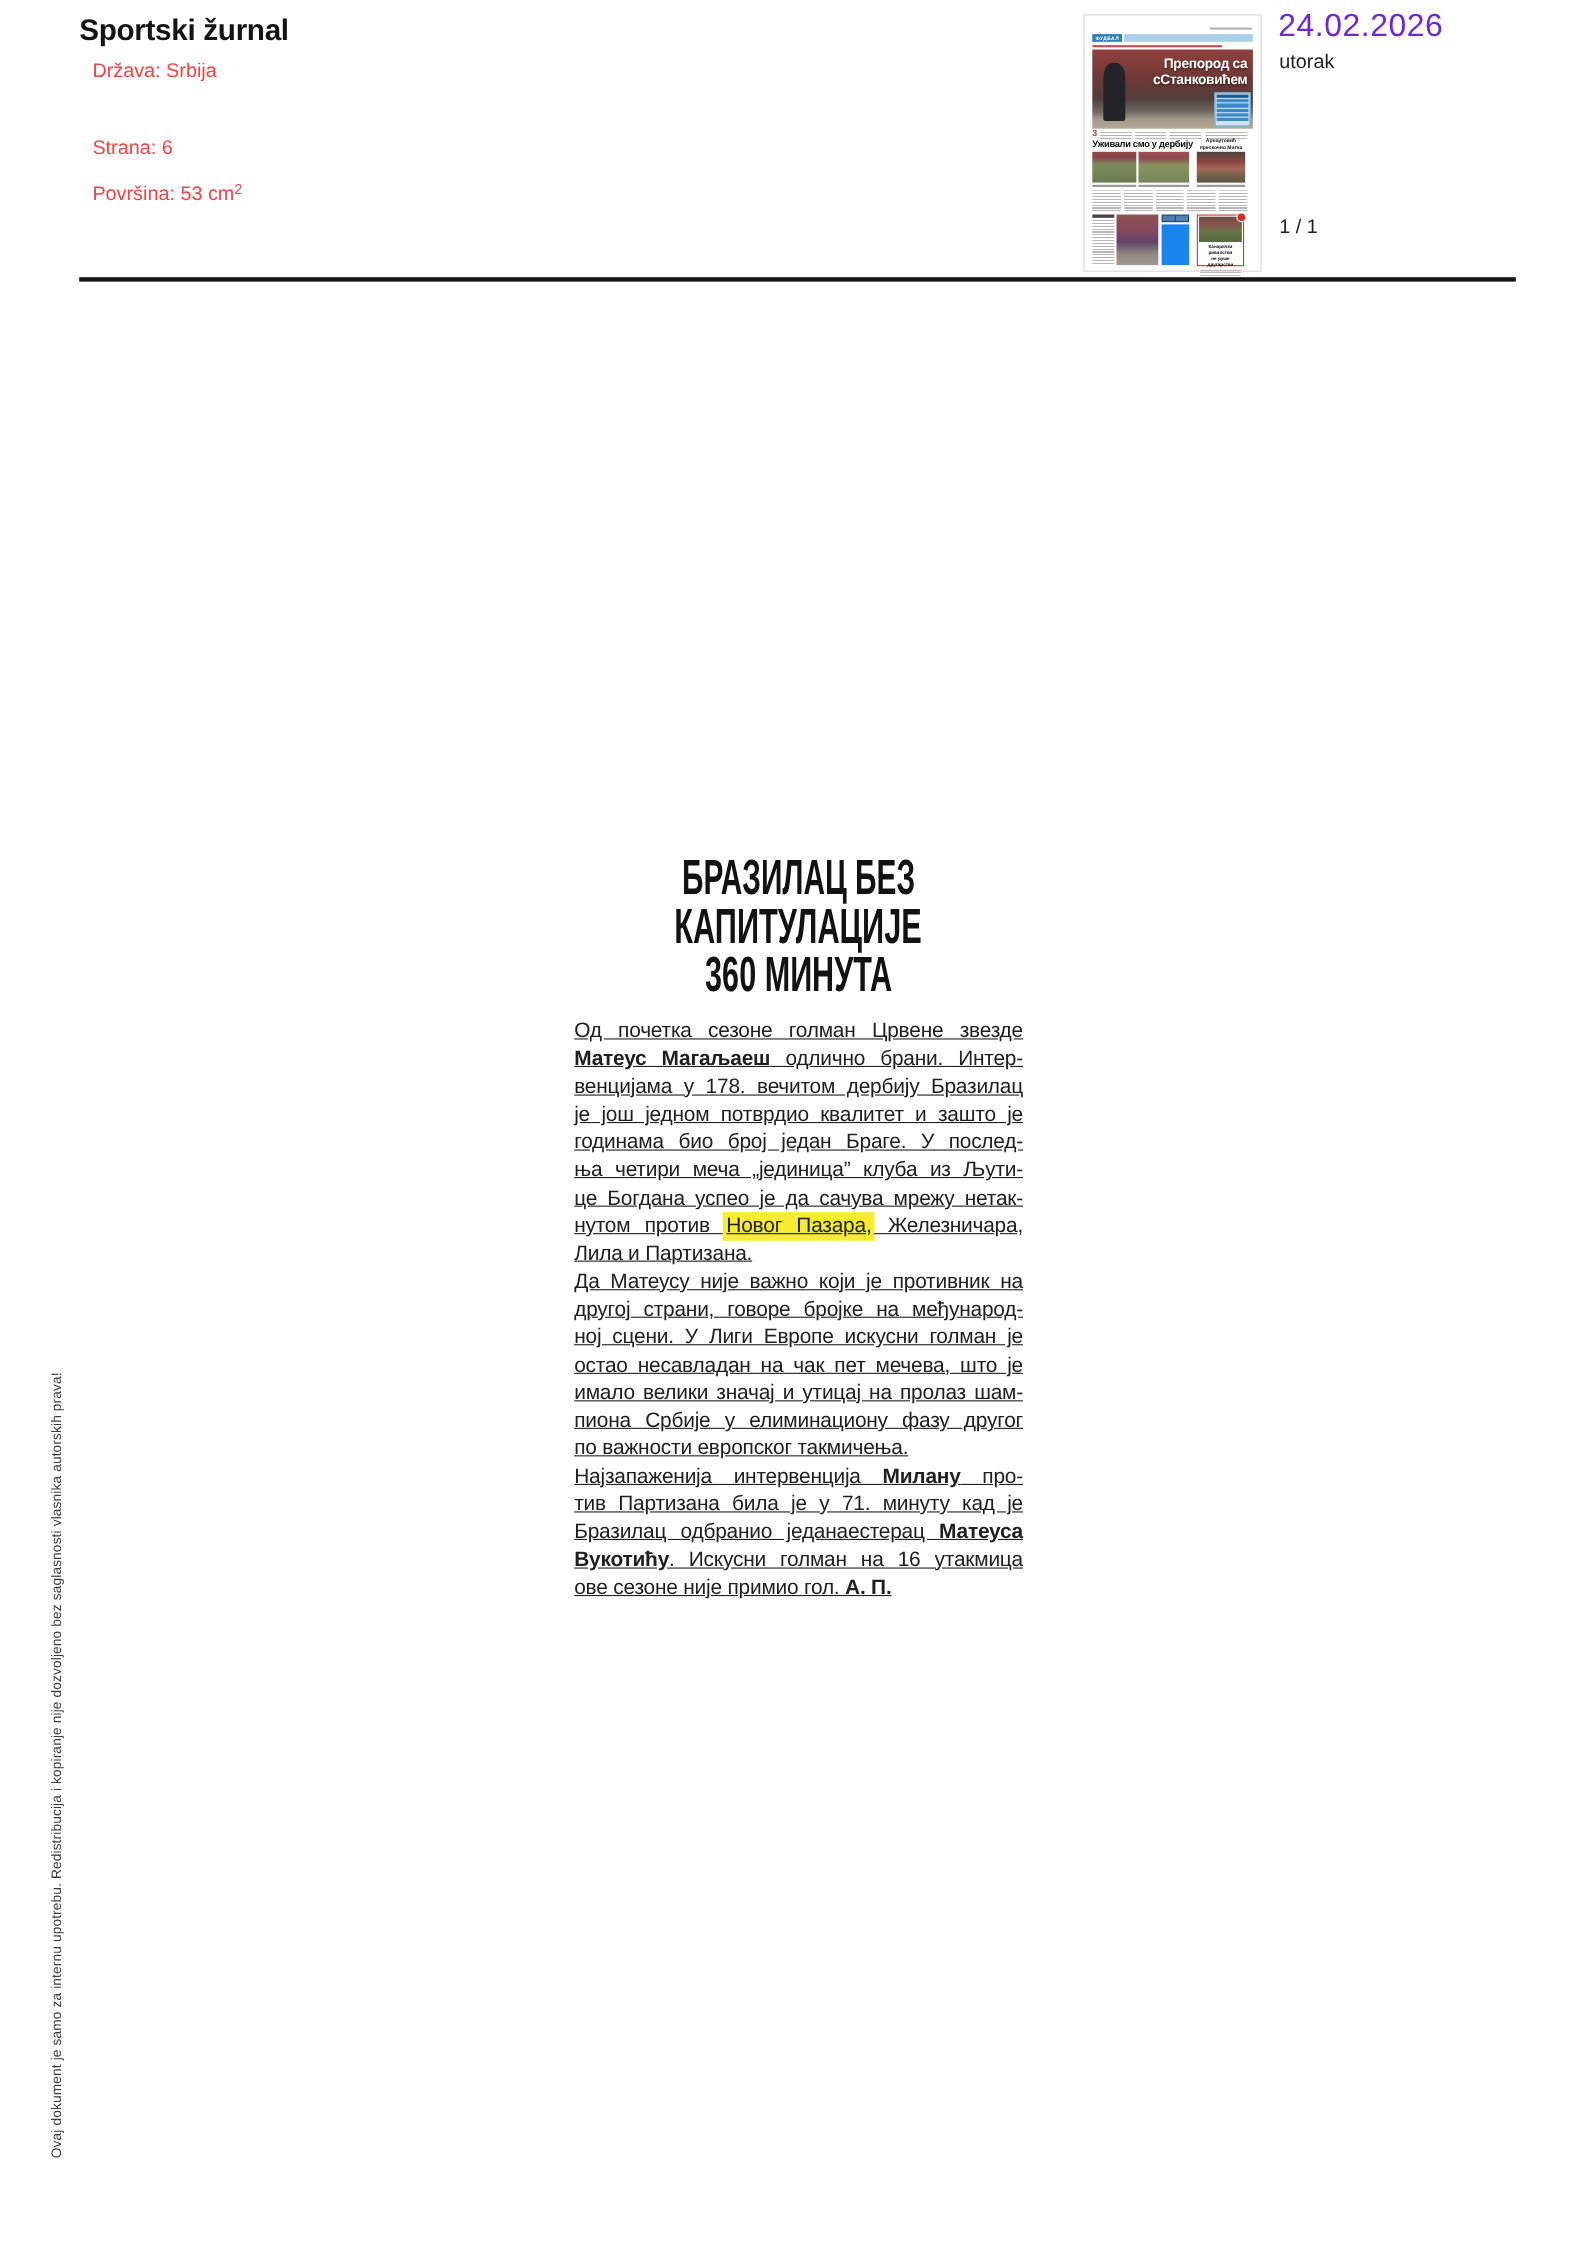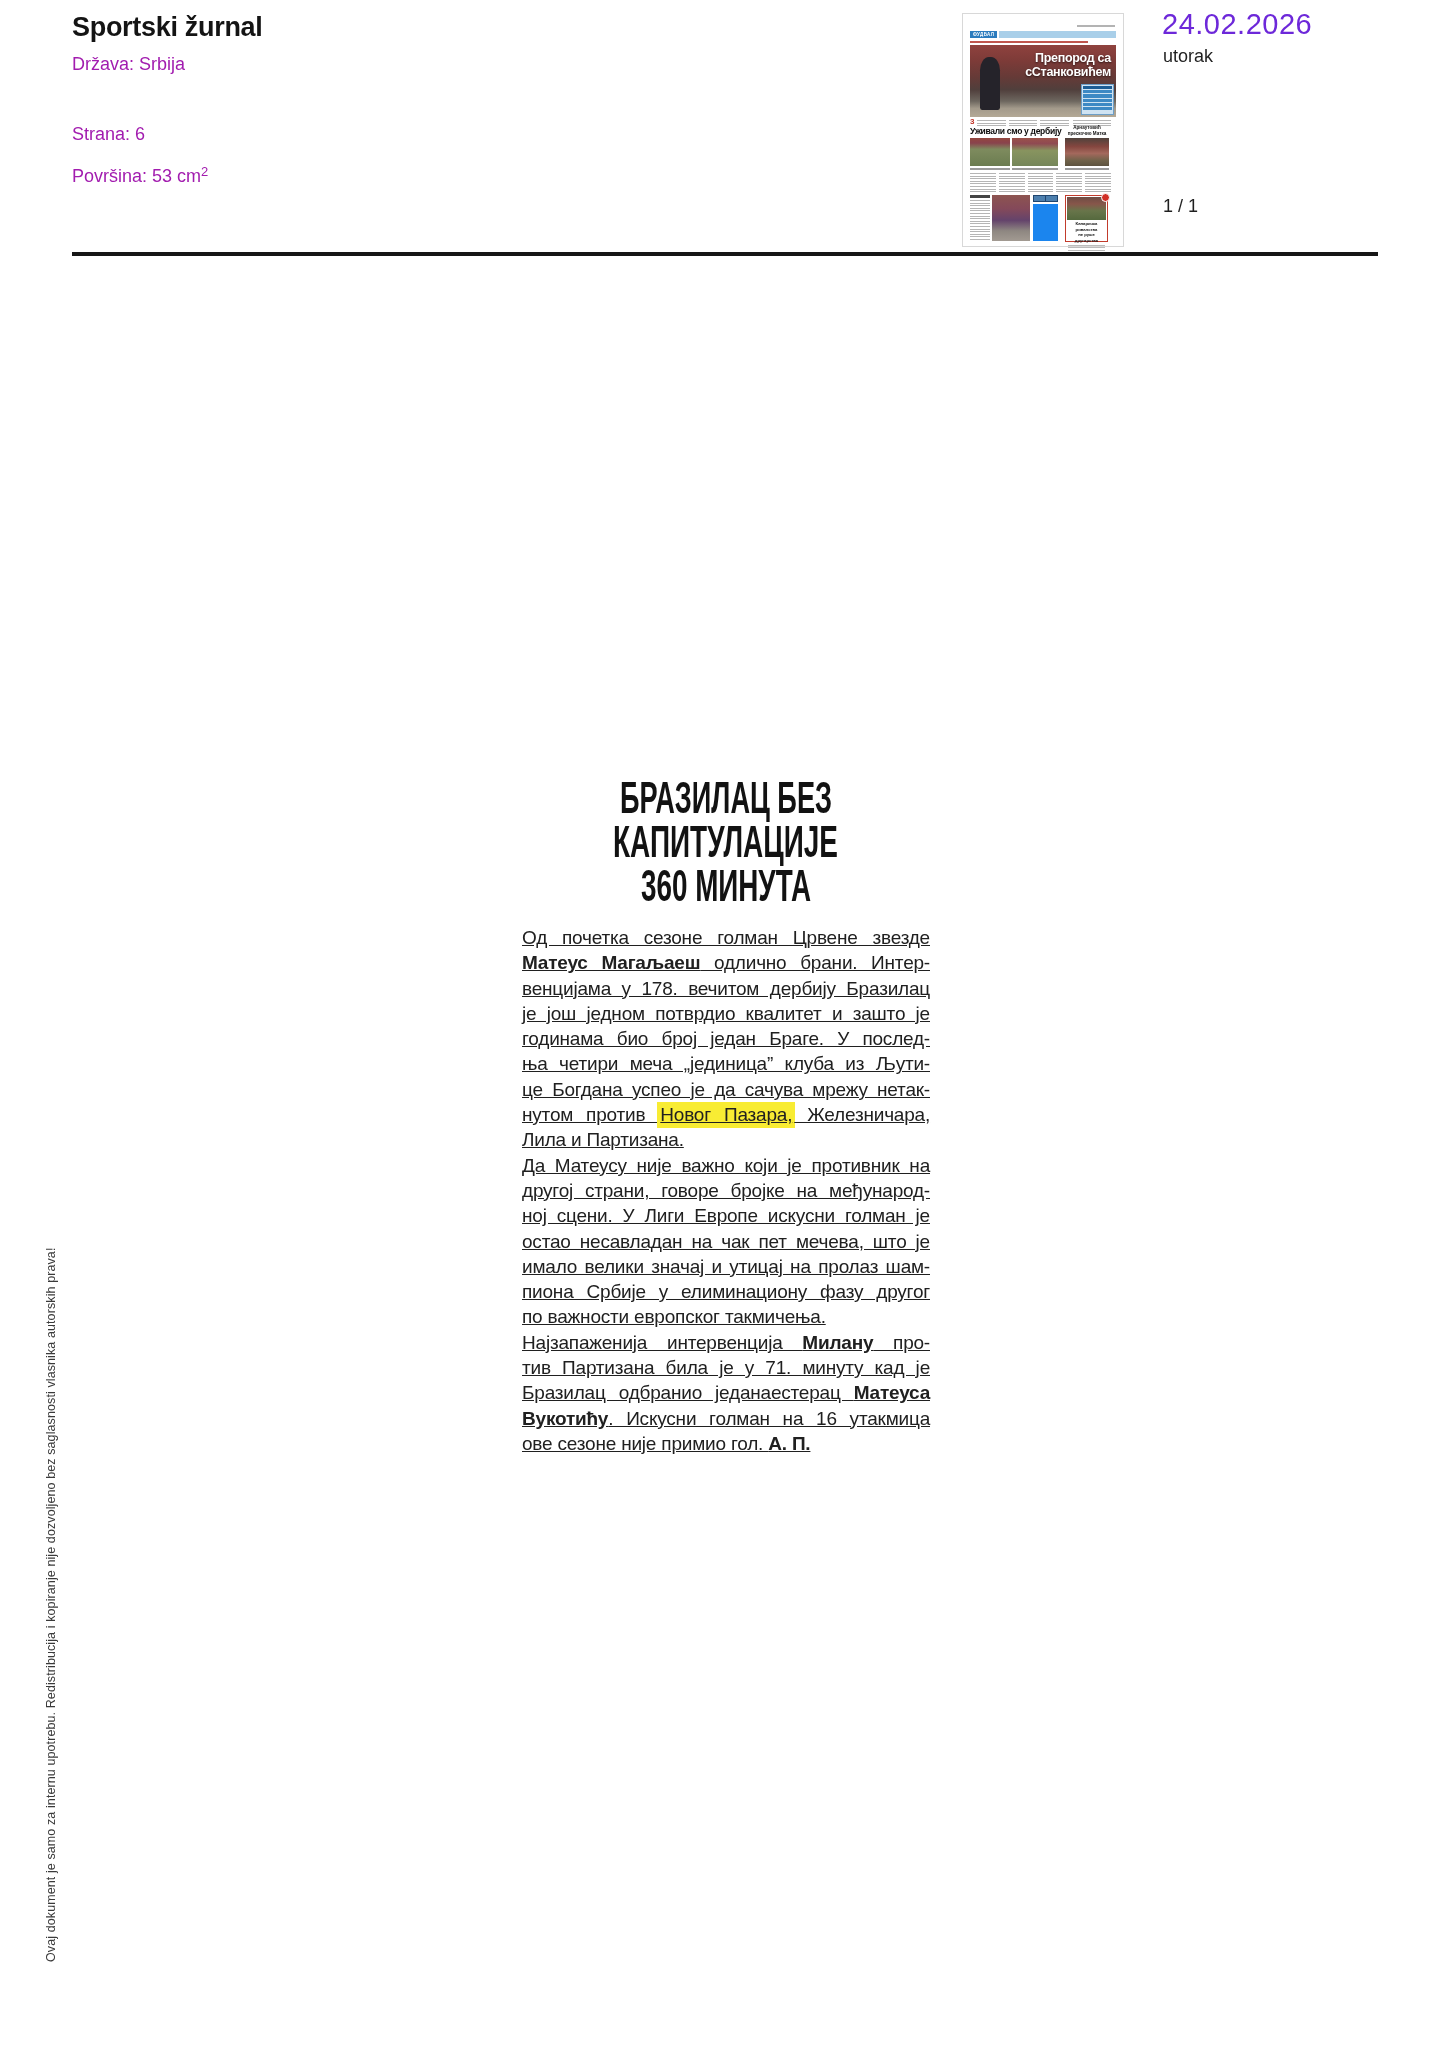--- a/index.html
+++ b/index.html
@@ -1,32 +1,32 @@
 <!DOCTYPE html>
 <html><head>
 <meta charset="utf-8">
 <style>
   html,body{margin:0;padding:0;background:#ffffff;}
   .page{position:relative;width:1447px;height:2047px;background:#fff;overflow:hidden;
         font-family:"Liberation Sans",sans-serif;color:#1c1c1c;}
 
   
   .src{position:absolute;left:72px;top:12px;font-size:27px;font-weight:700;letter-spacing:-.3px;color:#141414;}
-  .meta{position:absolute;left:72px;font-size:18px;color:#a21caf;}
+  .meta{position:absolute;left:84px;font-size:18px;color:#ef4444;}
   .meta-country{top:54px;}
   .meta-page{top:124px;}
   .meta-area{top:164px;}
   .meta-area sup{font-size:13px;vertical-align:6px;}
   .date{position:absolute;left:1162px;top:8px;font-size:29px;color:#6d28d9;letter-spacing:.5px;}
   .weekday{position:absolute;left:1163px;top:46px;font-size:18px;color:#1f1f1f;}
   .pageind{position:absolute;left:1163px;top:196px;font-size:18px;color:#1f1f1f;}
   .rule{position:absolute;left:72px;top:252px;width:1306px;height:4px;background:#161616;}
 
   
-  .thumb{position:absolute;left:962px;top:13px;width:162px;height:234px;background:#fff;
+  .thumb{position:absolute;left:985px;top:13px;width:162px;height:234px;background:#fff;
          border:1px solid #d8d8d8;box-sizing:border-box;cursor:pointer;}
   .thumb *{box-sizing:border-box;}
   .t-micro{position:absolute;top:11px;right:8px;width:38px;height:2px;background:#b3b3b3;}
   .t-bar{position:absolute;top:17px;left:7px;right:7px;height:7px;display:flex;}
   .t-flabel{background:#2c7cbe;color:#fff;font-size:4.5px;font-weight:700;line-height:7px;padding:0 3px;letter-spacing:.4px;}
   .t-fstrip{flex:1;background:#a9cfe9;margin-left:2px;}
   .t-kick{position:absolute;top:27px;left:7px;width:118px;height:2px;background:#c0564e;}
   .t-photo{position:absolute;top:31px;left:7px;right:7px;height:72px;overflow:hidden;
     background:linear-gradient(180deg,#8f423e 0%,#7d3b38 22%,#653a37 45%,#503f3c 62%,#6d675f 78%,#a39a8b 88%,#b4a996 100%);}
   .t-figure{position:absolute;left:10px;top:12px;width:20px;height:53px;background:#25232a;

